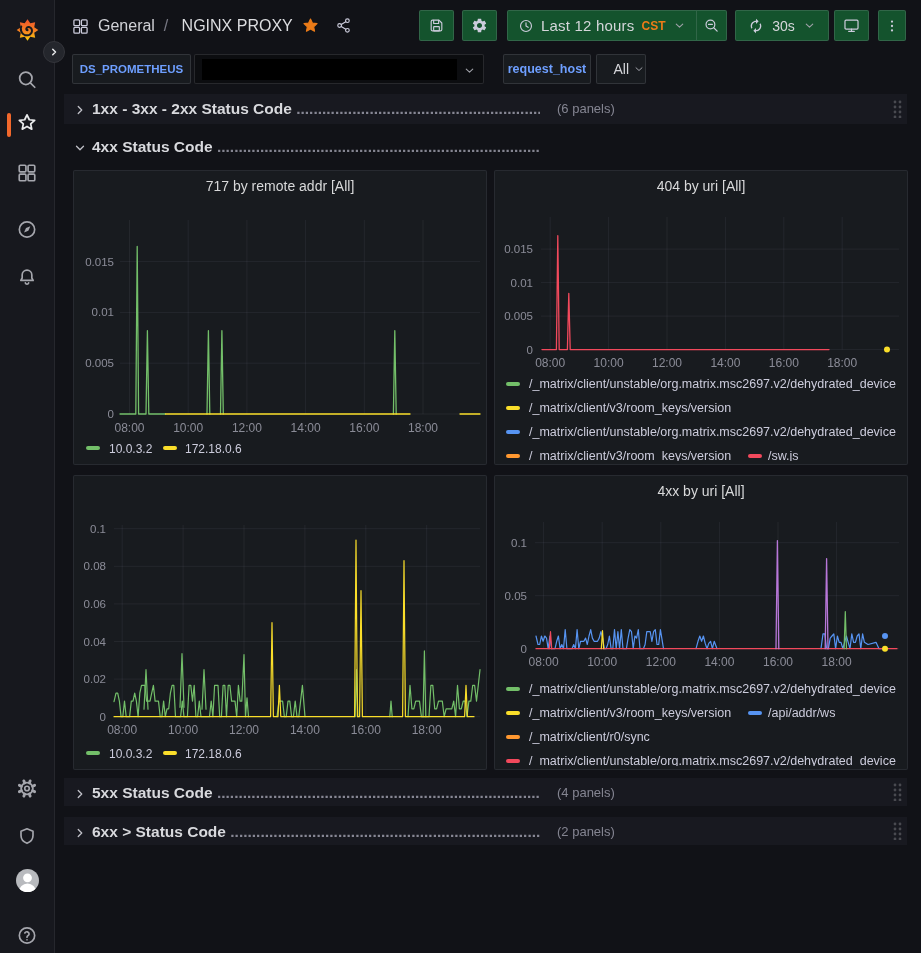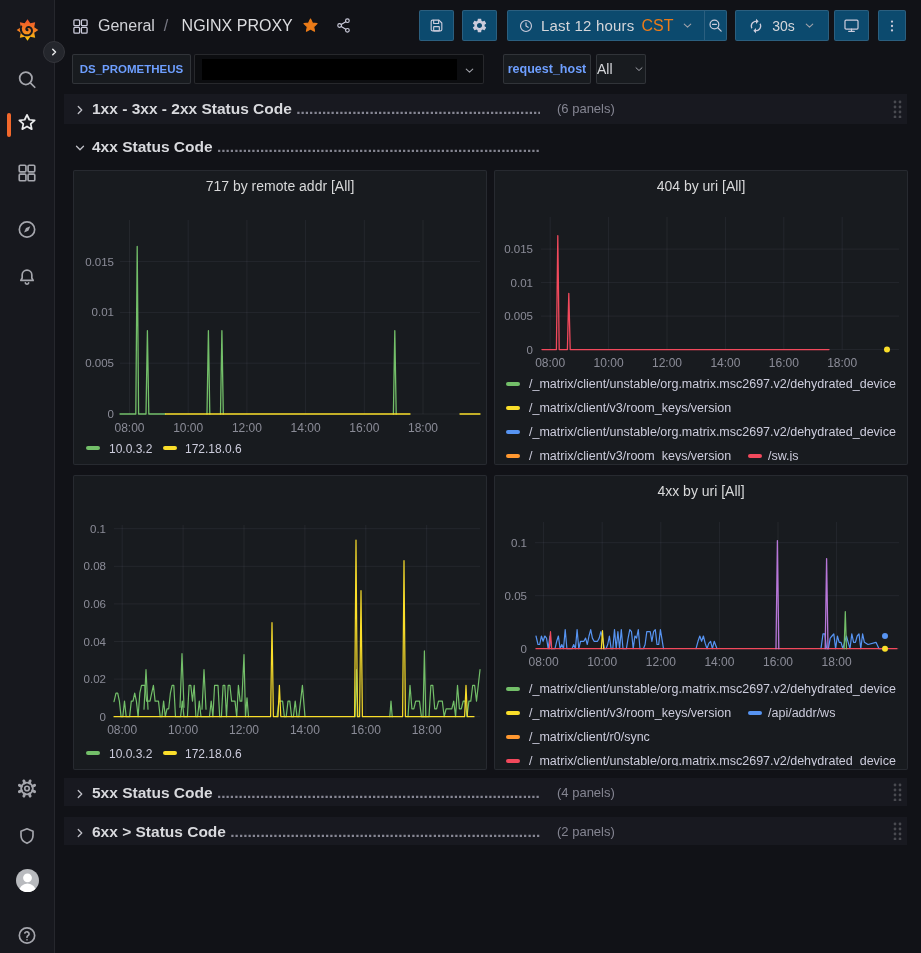--- a/index.html
+++ b/index.html
@@ -1,17 +1,17 @@
 <!DOCTYPE html>
 <html><head><meta charset="utf-8"><style>
 *{margin:0;padding:0;box-sizing:border-box}
 html,body{background:#111217;font-family:"Liberation Sans",sans-serif}
 #app{position:relative;width:921px;height:953px;overflow:hidden;background:#111217;color:#ccccdc}
 .abs{position:absolute}
-.tbtn{position:absolute;top:10px;height:31px;background:#0c4a6e;
+.tbtn{position:absolute;top:10px;height:31px;background:#14532d;
 border:1px solid rgba(204,204,220,0.16);border-radius:2px;
 display:flex;align-items:center;justify-content:center;color:#ccccdc}
 .panel{position:absolute;background:#181b1f;border:1px solid rgba(204,204,220,0.09);border-radius:2px;overflow:hidden}
 .ptitle{position:absolute;left:0;right:0;top:7px;text-align:center;font-size:14px;font-weight:500;color:#d8d9da}
 .rowhdr{position:absolute;left:64px;width:843px;height:28px}
 .rowhdr .chev{position:absolute;left:10px;top:8px}
 .rowhdr .ttl{position:absolute;left:28px;top:5.5px;white-space:nowrap;overflow:hidden;width:448px;
 font-size:15.5px;font-weight:700;color:#d8d9dd}
 .rowhdr .dots{color:rgba(204,204,220,0.62)}
 .rowhdr .cnt{position:absolute;left:493px;top:7px;font-size:13px;color:rgba(204,204,220,0.6);white-space:nowrap}
@@ -128,21 +128,21 @@
         <path d="M19.14 12.94c.04-.3.06-.61.06-.94 0-.32-.02-.64-.07-.94l2.03-1.58c.18-.14.23-.41.12-.61l-1.92-3.32c-.12-.22-.37-.29-.59-.22l-2.39.96c-.5-.38-1.03-.7-1.62-.94l-.36-2.54c-.04-.24-.24-.41-.48-.41h-3.84c-.24 0-.43.17-.47.41l-.36 2.54c-.59.24-1.13.57-1.62.94l-2.39-.96c-.22-.08-.47 0-.59.22L2.74 8.87c-.12.21-.08.47.12.61l2.03 1.58c-.05.3-.09.63-.09.94s.02.64.07.94l-2.03 1.58c-.18.14-.23.41-.12.61l1.92 3.32c.12.22.37.29.59.22l2.39-.96c.5.38 1.03.7 1.62.94l.36 2.54c.05.24.24.41.48.41h3.84c.24 0 .44-.17.47-.41l.36-2.54c.59-.24 1.13-.56 1.62-.94l2.39.96c.22.08.47 0 .59-.22l1.92-3.32c.12-.22.07-.47-.12-.61l-2.01-1.58zM12 15.6c-1.98 0-3.6-1.62-3.6-3.6s1.62-3.6 3.6-3.6 3.6 1.62 3.6 3.6-1.62 3.6-3.6 3.6z" fill="#ccccdc"></path>
       </svg>
     </div>
 <div class="tbtn" style="left:507px;width:220px;justify-content:flex-start">
 <div style="display:flex;align-items:center;gap:7px;padding:0 10px;height:100%;border-right:1px solid rgba(204,204,220,0.16)">
 <svg width="16" height="16" viewBox="0 0 24 24" fill="none" stroke="#ccccdc" stroke-width="1.7" stroke-linecap="round" stroke-linejoin="round">
           <circle cx="12" cy="12" r="8.2"></circle>
           <path d="M12 7.2V12l3.2 2"></path>
         </svg>
 <span style="font-size:15px;color:#d5d6da;white-space:nowrap;letter-spacing:0.2px">Last 12 hours</span>
-<span style="font-size:16px;font-weight:400;color:#eb7b18">CST</span>
+<span style="font-size:12px;font-weight:700;color:#eb7b18">CST</span>
         <svg width="13" height="13" viewBox="0 0 24 24" fill="none" stroke="#a2a3ab" stroke-width="2" stroke-linecap="round" stroke-linejoin="round">
           <polyline points="6,9.5 12,15 18,9.5"></polyline>
         </svg>
 </div>
 <div style="flex:1;display:flex;align-items:center;justify-content:center">
         <svg width="17" height="17" viewBox="0 0 24 24" fill="none" stroke="#ccccdc" stroke-width="1.7" stroke-linecap="round" stroke-linejoin="round">
           <circle cx="10.5" cy="10.5" r="6.2"></circle>
           <line x1="15.2" y1="15.2" x2="20" y2="20"></line>
           <line x1="7.8" y1="10.5" x2="13.2" y2="10.5"></line>
         </svg>
@@ -172,21 +172,21 @@
       </svg>
     </div>
 <div class="vlab" style="left:72px;width:119px;justify-content:center">DS_PROMETHEUS</div>
 <div class="abs" style="left:194px;top:54px;width:290px;height:30px;background:#0c0d10;border:1px solid rgba(204,204,220,0.14);border-radius:2px">
       <div style="position:absolute;left:7px;top:4px;width:255px;height:21px;background:#000"></div>
       <div style="position:absolute;right:7px;top:8px"><svg width="13" height="13" viewBox="0 0 24 24" fill="none" stroke="#a2a3ab" stroke-width="2" stroke-linecap="round" stroke-linejoin="round">
           <polyline points="6,9.5 12,15 18,9.5"></polyline>
         </svg></div>
     </div>
 <div class="vlab" style="left:503px;width:88px;justify-content:center;font-size:12.5px">request_host</div>
-<div class="abs" style="left:596px;top:54px;width:50px;height:30px;background:#181b1f;border:1px solid rgba(204,204,220,0.14);border-radius:2px;display:flex;align-items:center;justify-content:space-between;gap:4px">
+<div class="abs" style="left:596px;top:54px;width:50px;height:30px;background:#181b1f;border:1px solid rgba(204,204,220,0.14);border-radius:2px;display:flex;align-items:center;justify-content:flex-end;gap:4px">
       <span style="font-size:14px;color:#d5d6da">All</span>
       <svg width="12" height="12" viewBox="0 0 24 24" fill="none" stroke="#a2a3ab" stroke-width="2" stroke-linecap="round" stroke-linejoin="round">
         <polyline points="6,9.5 12,15 18,9.5"></polyline>
       </svg>
     </div>
 <div class="rowhdr" style="top:94px;height:30px;background:#181920;">
       <span class="chev"><svg width="12" height="12" viewBox="0 0 24 24" fill="none" stroke="#c0c1c8" stroke-width="2.6" stroke-linecap="round" stroke-linejoin="round">
           <polyline points="8.5,5 15.5,12 8.5,19"></polyline>
         </svg></span>
       <span class="ttl">1xx - 3xx - 2xx Status Code&nbsp;<span class="dots">..............................................................................................................</span></span>

